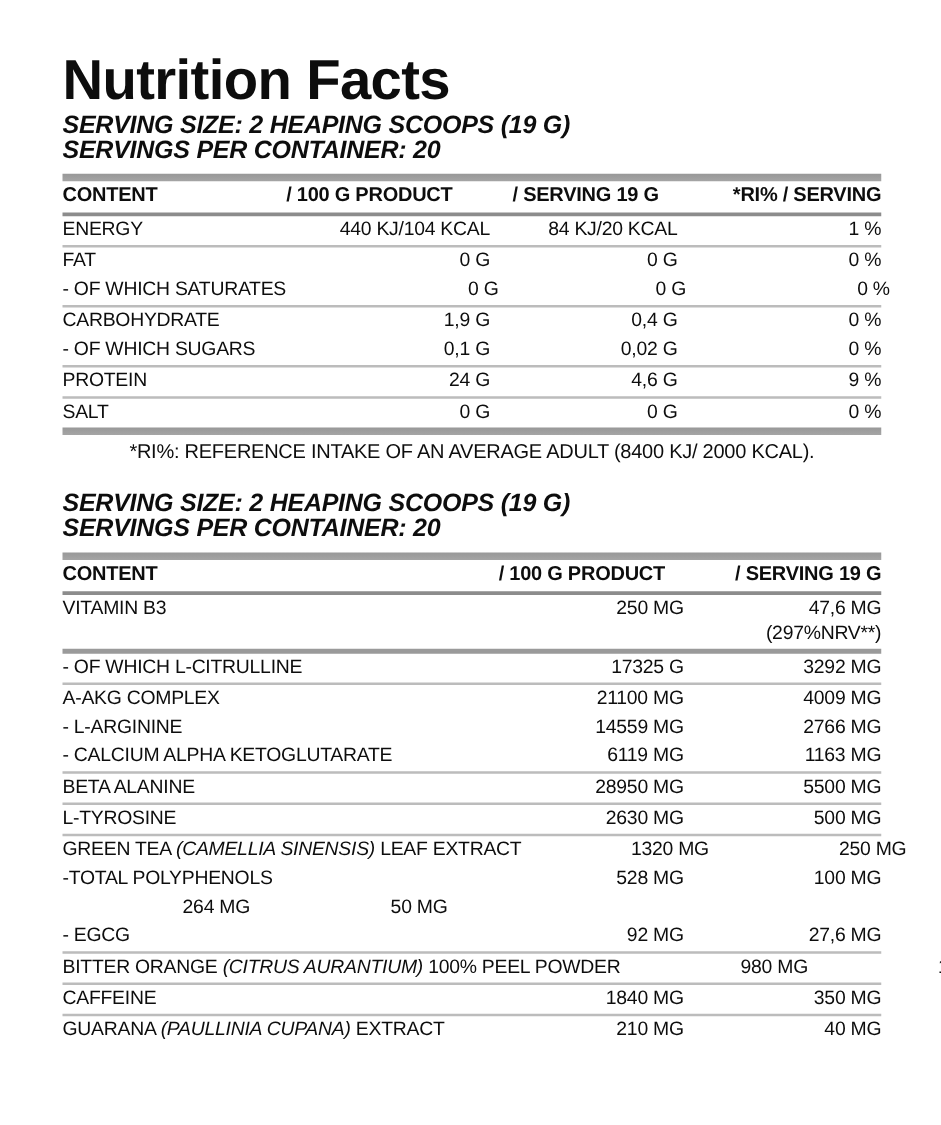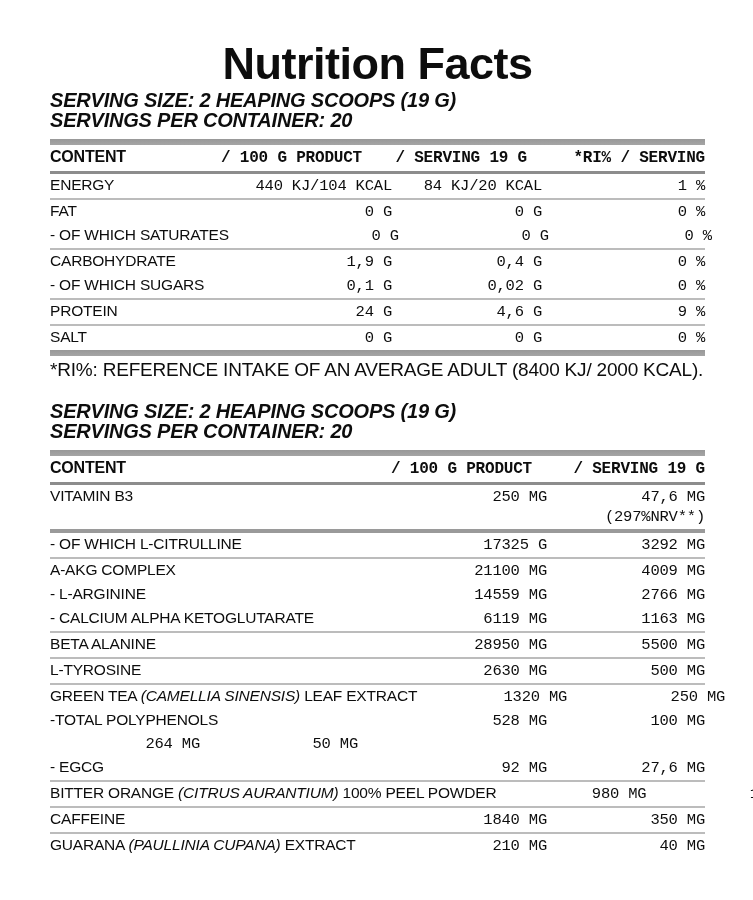--- a/index.html
+++ b/index.html
@@ -14,21 +14,20 @@
     width:753px;height:900px;overflow:hidden;
     font-family:"Liberation Sans","DejaVu Sans",sans-serif;
     color:var(--ink);
   }
   .page{padding:42px 48px 0 50px;width:753px;}
 
   .facts-title{
     margin:0 0 4px 0;
     font-size:45px;line-height:44px;font-weight:bold;
     letter-spacing:-0.5px;
-    text-align:center;
   }
   .sub-line{
     font-size:20px;line-height:20px;font-weight:bold;letter-spacing:-0.2px;font-style:italic;
   }
 
   .bar-thick{
     height:6px;background:linear-gradient(#989898,var(--bar-gray));
     margin-top:9px;
   }
   .bar-bottom{
@@ -40,34 +39,35 @@
     display:flex;align-items:baseline;
     font-size:15.5px;line-height:20px;letter-spacing:-0.2px;
   }
   .thead{
     font-weight:bold;font-size:16px;
     padding:2px 0 3px 0;
     border-bottom:3px solid var(--rule-dark);
     gap:15px;
   }
   .cn{flex:1 1 auto;text-align:left;white-space:nowrap;}
-  .cv{flex:0 0 auto;text-align:right;white-space:nowrap;font-family:Liberation Mono, monospace;}
+  .cv{flex:0 0 auto;text-align:right;white-space:nowrap;}
   .nut .v1{width:170px;}
   .nut .v2{width:150px;}
   .nut .v3{width:163px;}
   .supp .v1{width:150px;}
   .supp .v2{width:158px;}
   .tbody .row{padding:1px 0 2px 0;}
   .group + .group{border-top:2px solid var(--rule-light);}
   .supp .tbody .group:nth-child(2){border-top:4px solid #9a9a9a;}
   .latin{font-style:italic;}
   .note{display:block;}
   .footnote{
-    font-size:19px;line-height:19px;letter-spacing:-0.2px;
+    font-size:16px;line-height:19px;letter-spacing:-0.2px;
     padding-top:4px;
+    text-align:center;
   }
   .section-supp{margin-top:22px;}
 </style>
 </head>
 <body>
 
 <div class="page">
 
   <section class="section-nut">
     <h1 class="facts-title">Nutrition Facts</h1>

